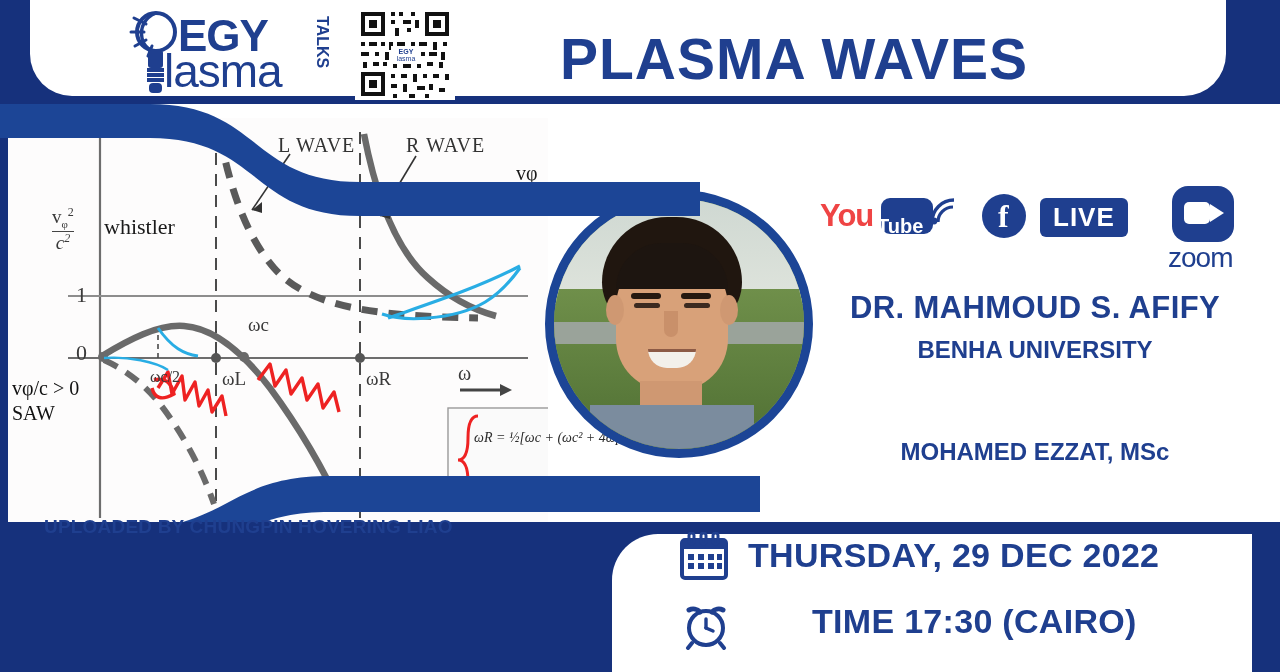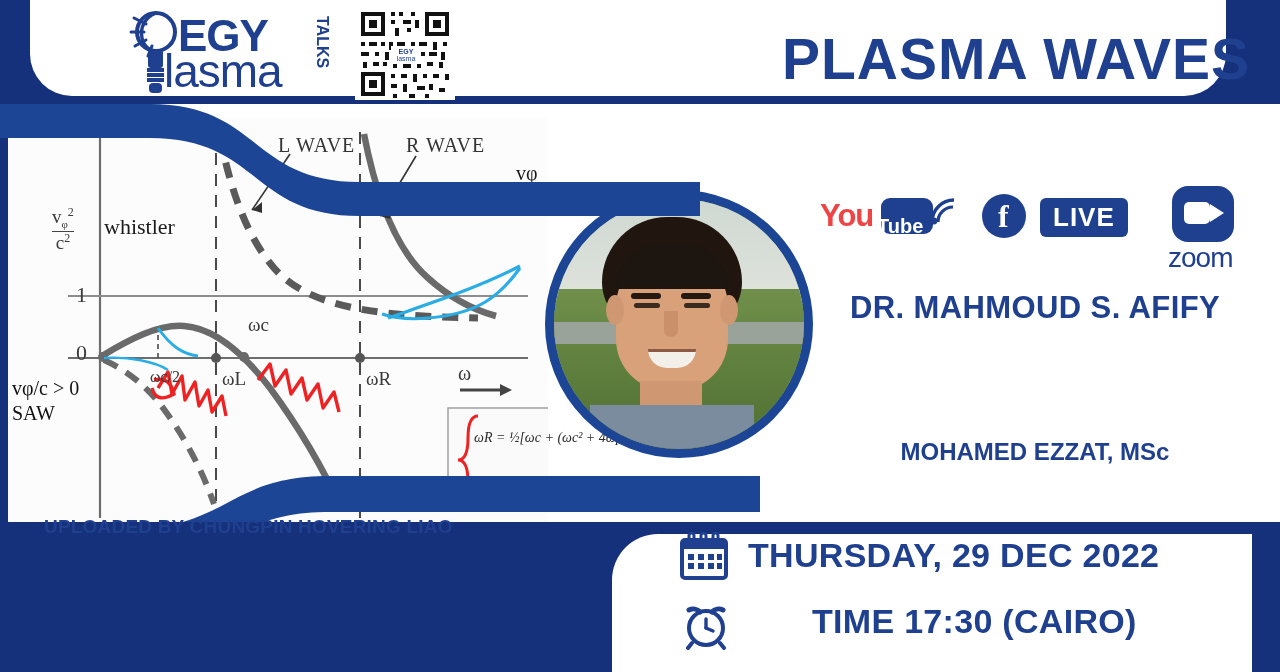--- a/index.html
+++ b/index.html
@@ -18,21 +18,21 @@
   .bottom-white-edge{position:absolute;right:0;bottom:0;width:28px;height:150px;background:#16317c;}
 
   
   .logo-wrap{position:absolute;left:120px;top:6px;width:220px;height:92px;}
   .logo-egy{position:absolute;left:58px;top:8px;font-size:44px;font-weight:bold;color:#1f3f8f;letter-spacing:-1px;line-height:1;}
   .logo-plasma{position:absolute;left:44px;top:42px;font-size:46px;color:#1f3f8f;line-height:1;letter-spacing:-1px;}
   .logo-talks{position:absolute;left:185px;top:10px;width:26px;font-size:16px;font-weight:bold;color:#1f3f8f;line-height:17px;text-align:center;}
   .logo-bulb{position:absolute;left:6px;top:4px;width:56px;height:86px;}
 
   .qr{position:absolute;left:355px;top:8px;width:100px;height:92px;}
-  .title{position:absolute;left:560px;top:26px;width:690px;text-align:right;font-size:57px;font-weight:bold;color:#1f3f8f;letter-spacing:1px;}
+  .title{position:absolute;left:560px;top:26px;width:690px;text-align:left;font-size:57px;font-weight:bold;color:#1f3f8f;letter-spacing:1px;}
 
   
   .chart{position:absolute;left:8px;top:118px;width:540px;height:420px;background:#fdfdfd;}
   .chart-caption{position:absolute;left:44px;top:516px;font-size:19px;font-weight:bold;color:#1f3f8f;letter-spacing:.2px;z-index:7;}
 
   .ax-label{position:absolute;font-family:"Liberation Serif",serif;color:#3a3a3a;}
 
   
   .portrait{position:absolute;left:545px;top:190px;width:250px;height:250px;border-radius:50%;border:9px solid #1c4596;overflow:hidden;background:#8aa36a;}
   .ph-sky{position:absolute;left:0;top:0;width:100%;height:42%;background:linear-gradient(#cfd8d2,#dfe4dc);}
@@ -125,21 +125,21 @@
       <line x1="452" y1="272" x2="500" y2="272" stroke="#444" stroke-width="3"></line>
       <polygon points="504,272 492,266 492,278" fill="#444"></polygon>
 
       <rect x="440" y="290" width="120" height="98" fill="#fafafa" stroke="#9a9a9a" stroke-width="1.4"></rect>
       <path d="M470,298 q-10,0 -10,22 q0,22 -10,22 q10,0 10,22 q0,22 10,22" fill="none" stroke="#ee2222" stroke-width="3"></path>
     </svg>
 
     
     <div class="ax-label" style="left:44px;top:88px;font-size:19px;text-align:center;line-height:1.05;">
       <span style="display:block;">v<sub style="font-size:11px;">φ</sub><sup style="font-size:12px;">2</sup></span>
-      <span style="display:block;border-top:1.6px solid #444;">c<sup style="font-size:12px;">2</sup></span>
+      <span style="display:block;border-top:1.6px solid #444;font-style:italic;">c<sup style="font-size:12px;">2</sup></span>
     </div>
     <div class="ax-label" style="left:68px;top:164px;font-size:22px;">1</div>
     <div class="ax-label" style="left:68px;top:222px;font-size:22px;">0</div>
 
     <div class="ax-label" style="left:96px;top:96px;font-size:22px;color:#1a1a1a;">whistler</div>
     <div class="ax-label" style="left:270px;top:16px;font-size:20px;letter-spacing:1px;color:#333;">L WAVE</div>
     <div class="ax-label" style="left:398px;top:16px;font-size:20px;letter-spacing:1px;color:#333;">R WAVE</div>
     <div class="ax-label" style="left:508px;top:44px;font-size:20px;color:#1a1a1a;">vφ &gt; c</div>
 
     <div class="ax-label" style="left:142px;top:250px;font-size:16px;text-align:right;">ωc/2</div>
@@ -291,20 +291,21 @@
     </div>
     <div class="live">LIVE</div>
     <div class="zoom-ic">
       <div class="zoom-cam"></div>
       <div class="zoom-tri"></div>
     </div>
     <div class="zoom-txt">zoom</div>
   </div>
 
   <div class="speaker">DR. MAHMOUD S. AFIFY</div>
+  <div class="affil">BENHA UNIVERSITY</div>
   <div class="host">MOHAMED EZZAT, MSc</div>
 
   <svg class="cal-icon" viewBox="0 0 52 50">
     <rect x="4" y="8" width="44" height="38" rx="3" fill="none" stroke="#1f3f8f" stroke-width="4"></rect>
     <rect x="4" y="8" width="44" height="9" fill="#1f3f8f"></rect>
     <rect x="11" y="1" width="5" height="11" rx="2.5" fill="none" stroke="#1f3f8f" stroke-width="3"></rect>
     <rect x="23" y="1" width="5" height="11" rx="2.5" fill="none" stroke="#1f3f8f" stroke-width="3"></rect>
     <rect x="35" y="1" width="5" height="11" rx="2.5" fill="none" stroke="#1f3f8f" stroke-width="3"></rect>
     <g fill="#1f3f8f">
       <rect x="10" y="22" width="6" height="6"></rect>

